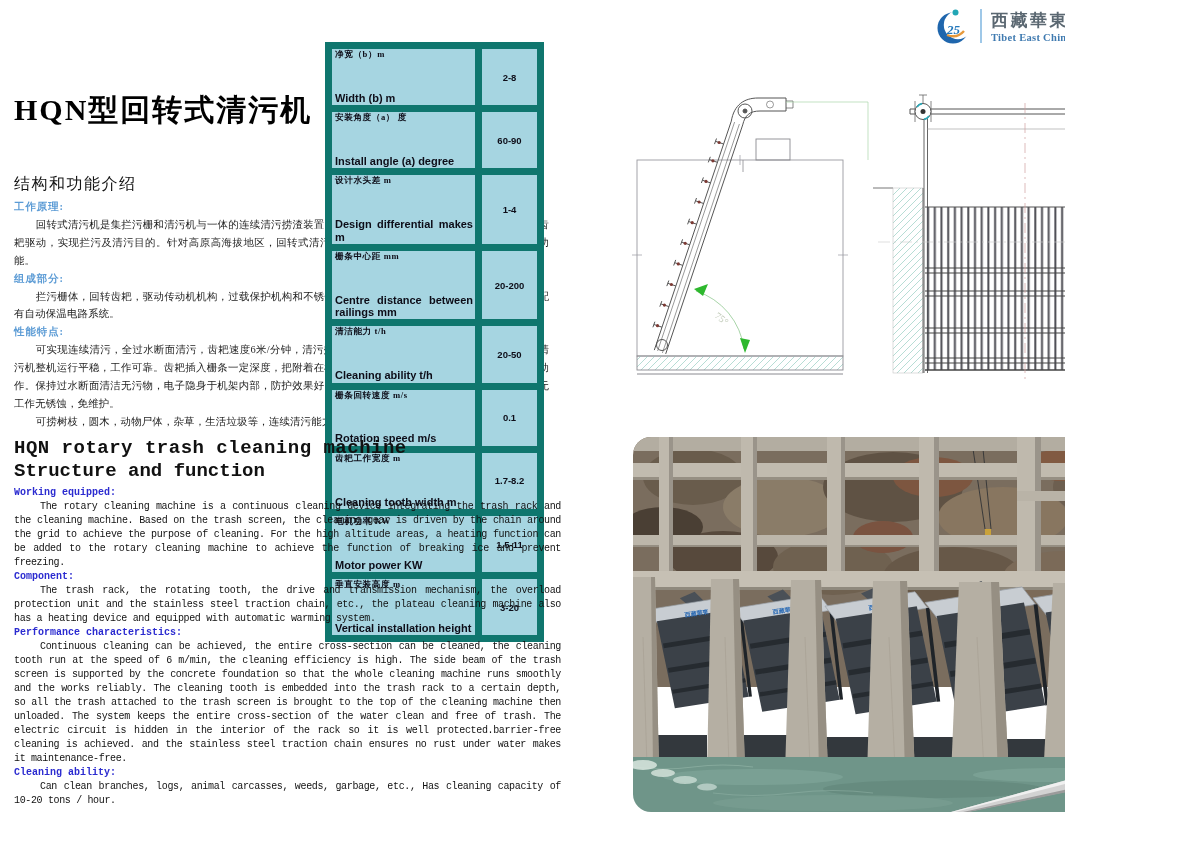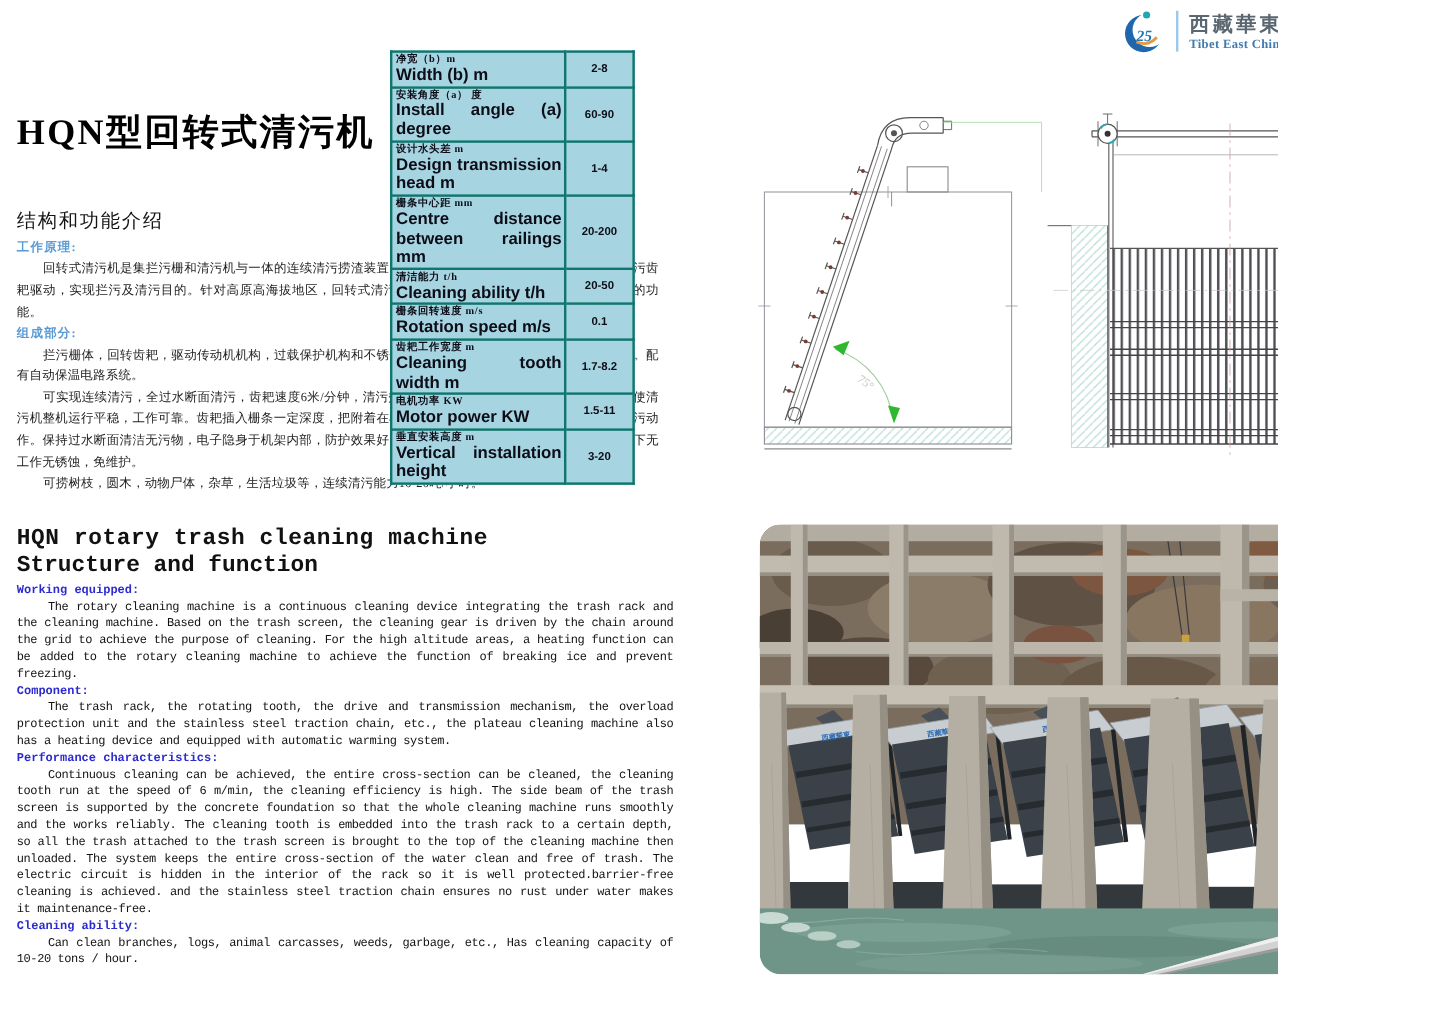--- a/index.html
+++ b/index.html
@@ -29,25 +29,25 @@
            font-family:"Liberation Mono","DejaVu Sans Mono",monospace;color:#111;}
   .en-title{margin:0;font-size:19px;font-weight:bold;line-height:24px;letter-spacing:0.5px;white-space:nowrap;}
   .en-sub{margin:2px 0 6px 0;font-size:19px;font-weight:bold;line-height:18px;}
   .en-label{color:#2b2bd0;font-size:10px;font-weight:bold;line-height:14px;display:block;}
   .en-para{margin:0 0 0 0;font-size:10px;line-height:14px;letter-spacing:-0.35px;
            text-indent:2.6em;text-align:justify;}
 
   
   .spec-table{position:absolute;left:325px;top:42px;border-collapse:collapse;background:#a6d5e1;
               border:2px solid #10101c;table-layout:fixed;}
-  .spec-table td{border:2px solid #0f766e;vertical-align:middle;}
+  .spec-table td{border:7px solid #0f766e;vertical-align:middle;}
   .spec-table .lbl{width:138px;padding:1px 2px 1px 3px;}
   .spec-table .zh{font-size:8.6px;font-weight:bold;color:#0d0d18;letter-spacing:0.6px;line-height:1.15;}
-  .spec-table .en{font-size:14px;font-weight:bold;color:#0d0d18;line-height:1.12;text-align:justify;
-                  font-family:"Liberation Sans","DejaVu Sans",sans-serif;}
+  .spec-table .en{font-size:11px;font-weight:bold;color:#0d0d18;line-height:1.12;text-align:justify;
+                  font-family:"Liberation Sans","DejaVu Sans",sans-serif;margin-top:32px;}
   .spec-table .val{width:53px;text-align:center;font-size:9.5px;font-weight:bold;color:#0d0d18;
                    font-family:"Liberation Sans",sans-serif;}
 
   
   .drawings{position:absolute;left:610px;top:65px;width:590px;height:345px;}
   .photo-wrap{position:absolute;left:633px;top:437px;width:554px;height:375px;border-radius:18px;
               overflow:hidden;}
   .photo-wrap svg{display:block;}
 </style>
 </head>
@@ -71,20 +71,21 @@
   </div>
 
   <div class="title-zh">HQN型回转式清污机</div>
   <div class="section-heading">结构和功能介绍</div>
 
   <div class="zh-text">
     <p class="zh-block"><span class="zh-label">工作原理:</span></p>
     <p class="zh-para">回转式清污机是集拦污栅和清污机与一体的连续清污捞渣装置。以拦污栅为基础，通过绕栅回转链条将清污齿耙驱动，实现拦污及清污目的。针对高原高海拔地区，回转式清污机可以增加加热辅助功能，达到破冰防冻的功能。</p>
     <p class="zh-block"><span class="zh-label">组成部分:</span></p>
     <p class="zh-para">拦污栅体，回转齿耙，驱动传动机机构，过载保护机构和不锈钢牵引链条等，高原用清污机还有加热装置。配有自动保温电路系统。</p>
+    <p class="zh-block"><span class="zh-label">性能特点:</span></p>
     <p class="zh-para">可实现连续清污，全过水断面清污，齿耙速度6米/分钟，清污效率高。栅体边梁支撑于混凝土基础之上，使清污机整机运行平稳，工作可靠。齿耙插入栅条一定深度，把附着在栅条上的污物带到清污机顶部，完成翻转卸污动作。保持过水断面清洁无污物，电子隐身于机架内部，防护效果好，实现无障碍清污，不锈钢牵引链条保证水下无工作无锈蚀，免维护。</p>
     <p class="zh-para">可捞树枝，圆木，动物尸体，杂草，生活垃圾等，连续清污能力10-20吨/小时。</p>
   </div>
 
   <table class="spec-table">
     <tbody>
       <tr>
         <td class="lbl">
             <div class="zh">净宽（b）m</div>
             <div class="en">Width (b) m</div>
@@ -94,21 +95,21 @@
       <tr>
         <td class="lbl">
             <div class="zh">安装角度（a） 度</div>
             <div class="en">Install angle (a) degree</div>
           </td>
         <td class="val">60-90</td>
         </tr>
       <tr>
         <td class="lbl">
             <div class="zh">设计水头差  m</div>
-            <div class="en">Design transmission head m</div>
+            <div class="en">Design differential makes m</div>
           </td>
         <td class="val">1-4</td>
         </tr>
       <tr>
         <td class="lbl">
             <div class="zh">栅条中心距  mm</div>
             <div class="en">Centre distance between railings mm</div>
           </td>
         <td class="val">20-200</td>
         </tr>

